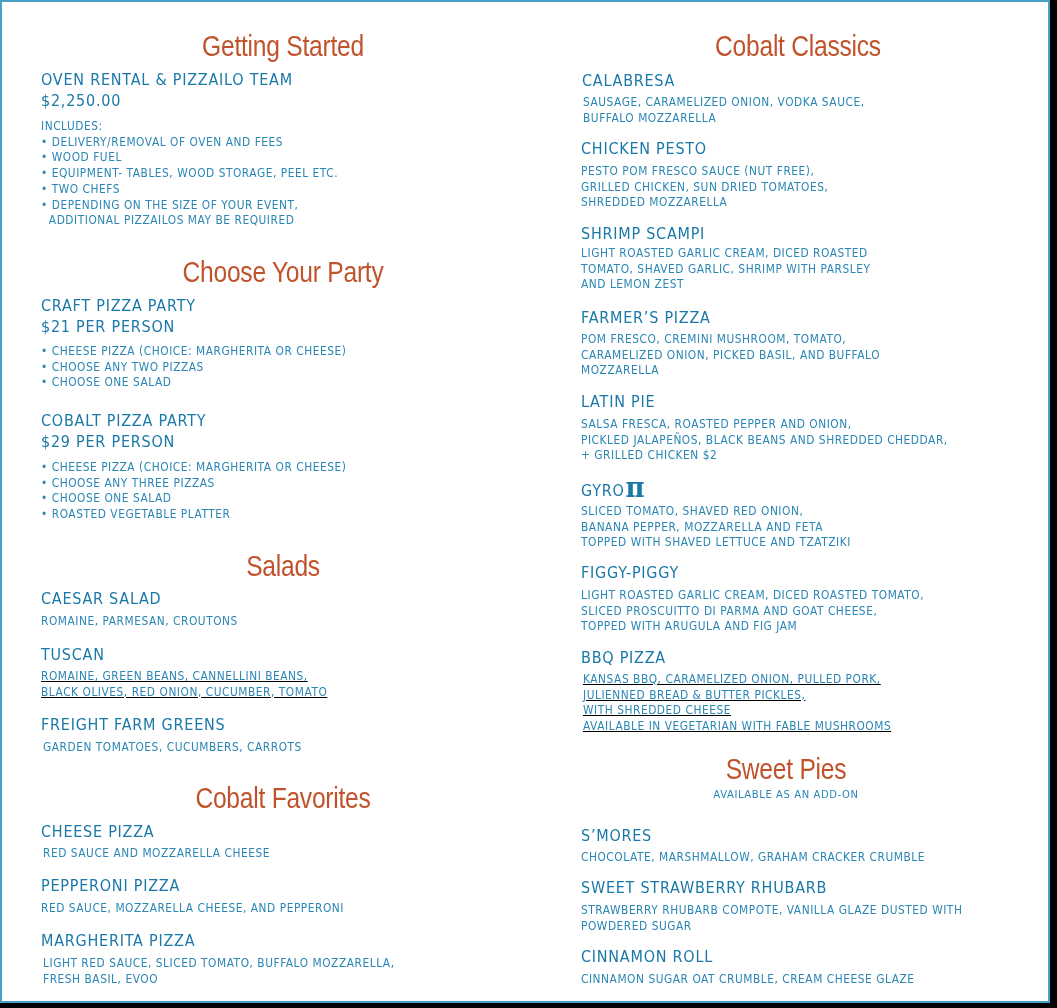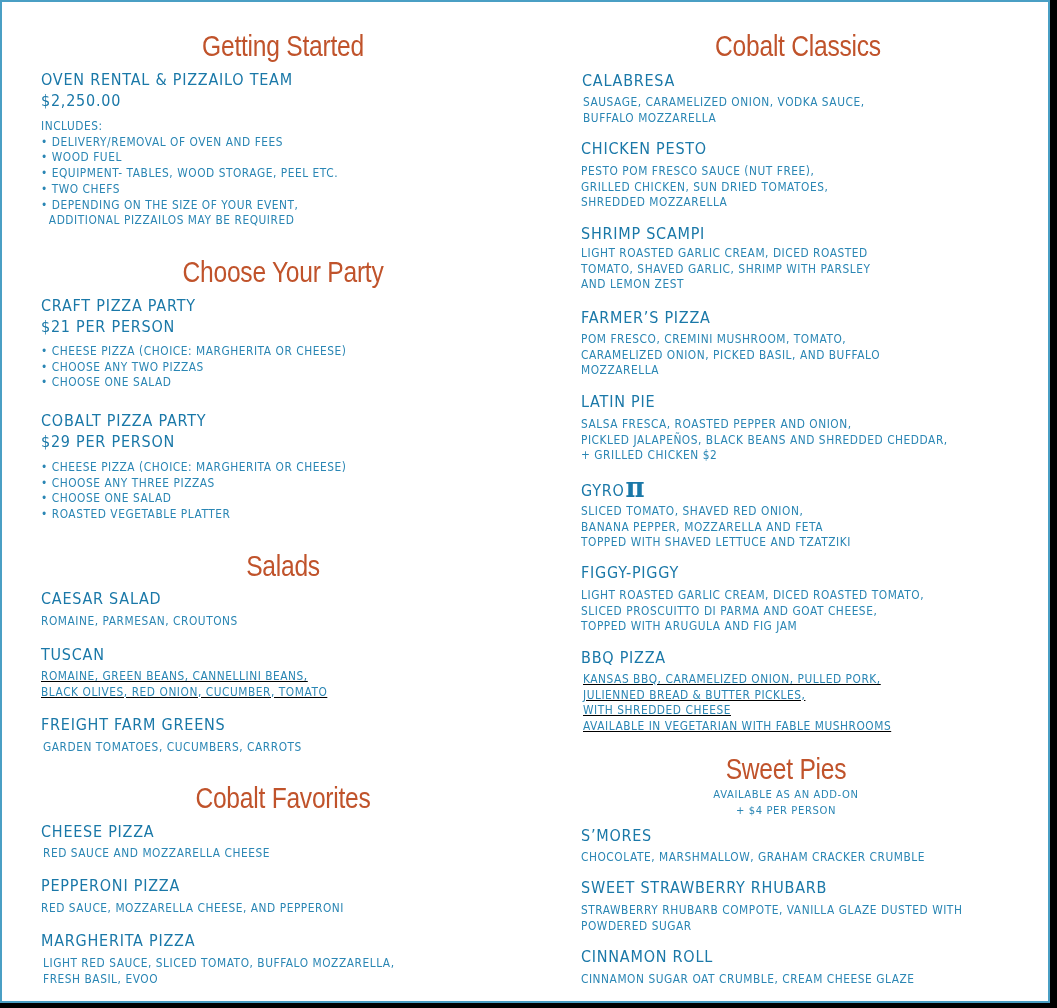--- a/index.html
+++ b/index.html
@@ -162,21 +162,20 @@
     <div class="abs" style="top:670px;left:2px;text-decoration:underline;">
       <div class="desc">KANSAS BBQ, CARAMELIZED ONION, PULLED PORK,</div>
       <div class="desc">JULIENNED BREAD &amp; BUTTER PICKLES,</div>
       <div class="desc">WITH SHREDDED CHEESE</div>
       <div class="desc">AVAILABLE IN VEGETARIAN WITH FABLE MUSHROOMS</div>
     </div>
 
     <h2 class="section-title abs" style="top:751px;width:410px;">Sweet Pies</h2>
     <div class="abs" style="top:785px;width:410px;">
       <div class="center-note">AVAILABLE AS AN ADD-ON</div>
-      <div class="center-note">+ $4 PER PERSON</div>
     </div>
 
     <div class="item-name abs" style="top:824px;">S’MORES</div>
     <div class="abs" style="top:848px;">
       <div class="desc">CHOCOLATE, MARSHMALLOW, GRAHAM CRACKER CRUMBLE</div>
     </div>
 
     <div class="item-name abs" style="top:876px;">SWEET STRAWBERRY RHUBARB</div>
     <div class="abs" style="top:901px;">
       <div class="desc">STRAWBERRY RHUBARB COMPOTE, VANILLA GLAZE DUSTED WITH</div>

